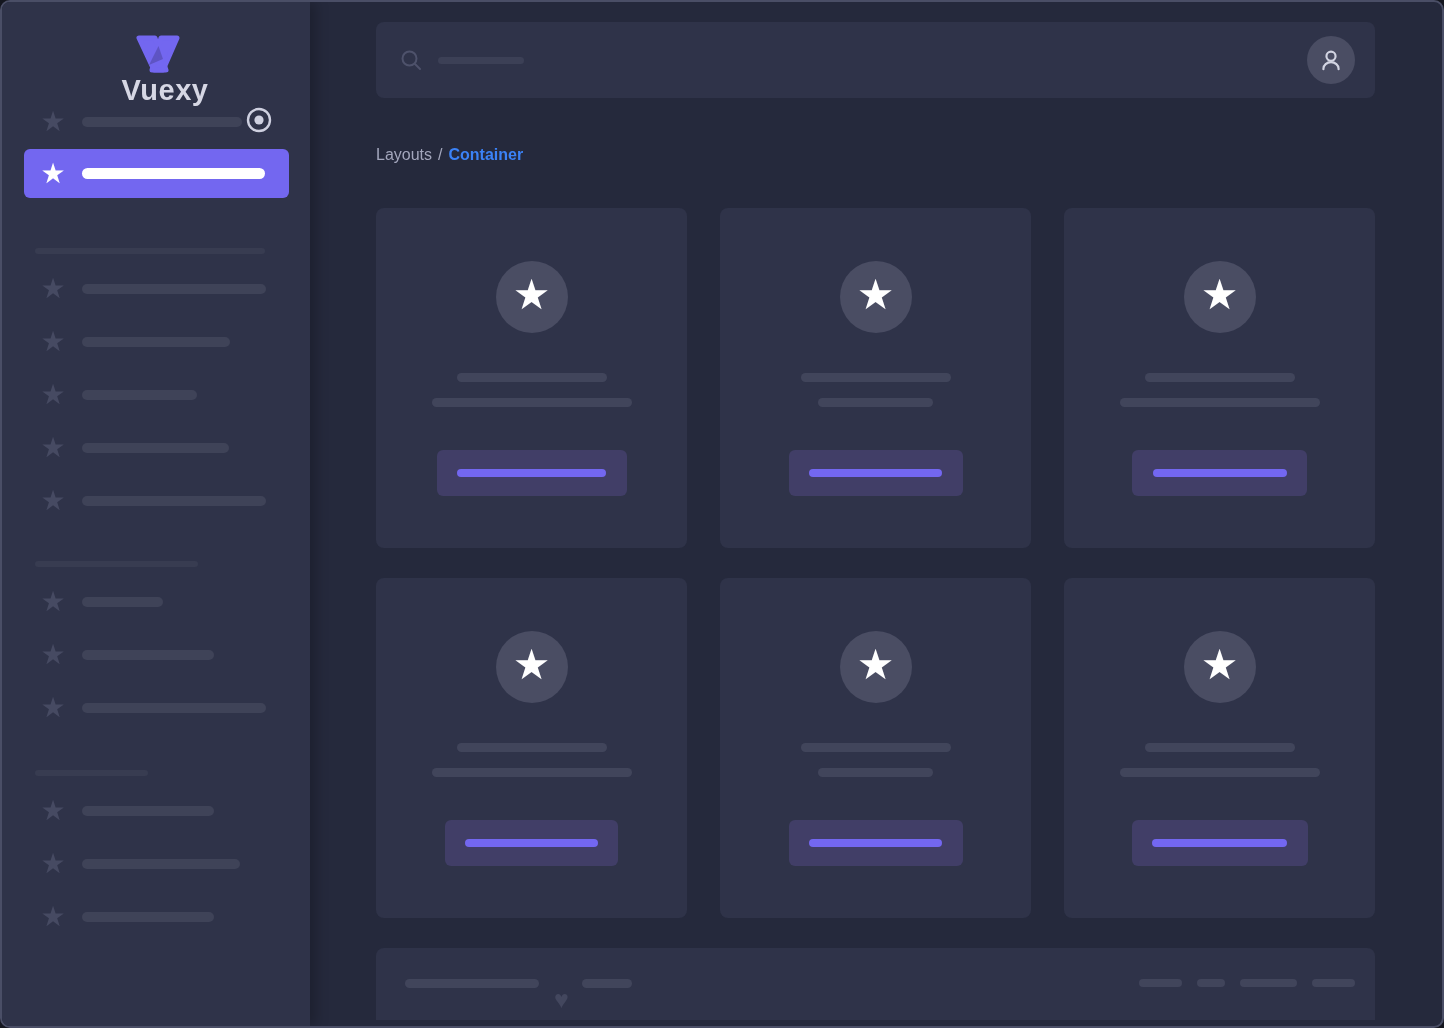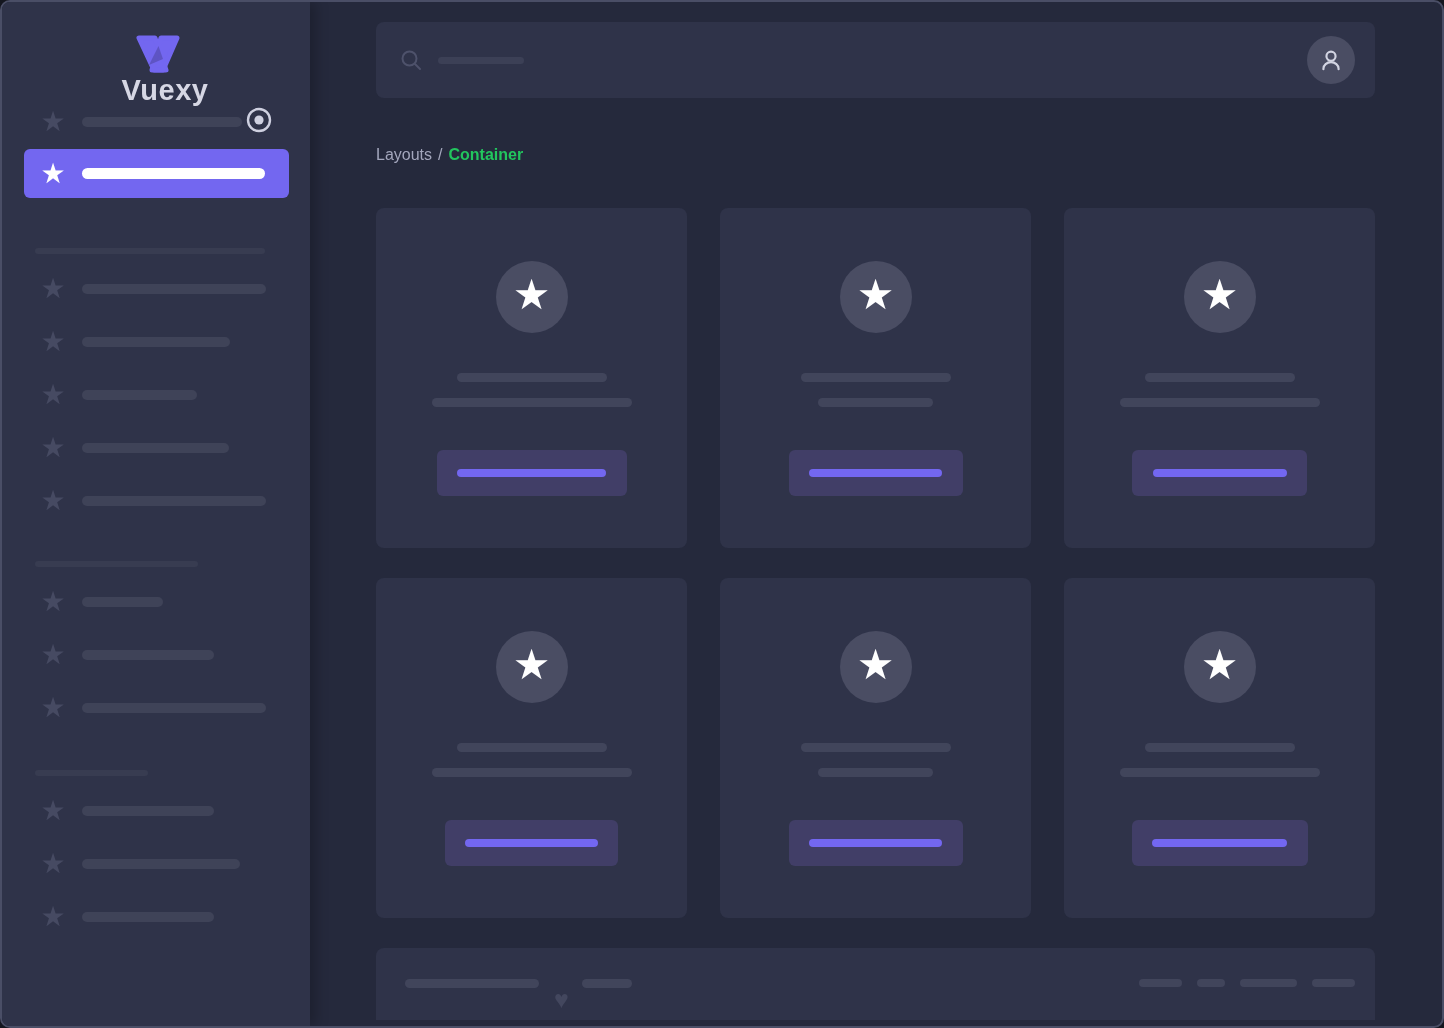--- a/index.html
+++ b/index.html
@@ -40,21 +40,21 @@
     display:flex;align-items:center;padding:0 20px 0 24px;cursor:text;
   }
   .search-sk{width:86px;height:7px;border-radius:4px;background:#3c4056;margin-left:16px;}
   .avatar{
     margin-left:auto;width:48px;height:48px;border-radius:50%;
     background:var(--avatar-circle);display:flex;align-items:center;justify-content:center;
     border:none;cursor:pointer;
   }
   .breadcrumb{margin-top:47px;height:19px;font-size:16px;color:#a3a6bc;display:flex;align-items:center;gap:6px;}
   .breadcrumb .link{cursor:pointer;}
-  .breadcrumb .current{color:#22c55e;font-weight:bold;}
+  .breadcrumb .current{color:#3b82f6;font-weight:bold;}
   .grid{margin-top:44px;display:grid;grid-template-columns:repeat(3,1fr);gap:30px 33px;}
   .card{
     height:340px;background:var(--surface);border-radius:8px;
     display:flex;flex-direction:column;align-items:center;
   }
   .card-avatar{
     margin-top:53px;width:72px;height:72px;border-radius:50%;background:var(--avatar-circle);
     display:flex;align-items:center;justify-content:center;
   }
   .card-avatar .star{font-size:42px;line-height:1;color:#fff;margin-top:-4px;}

